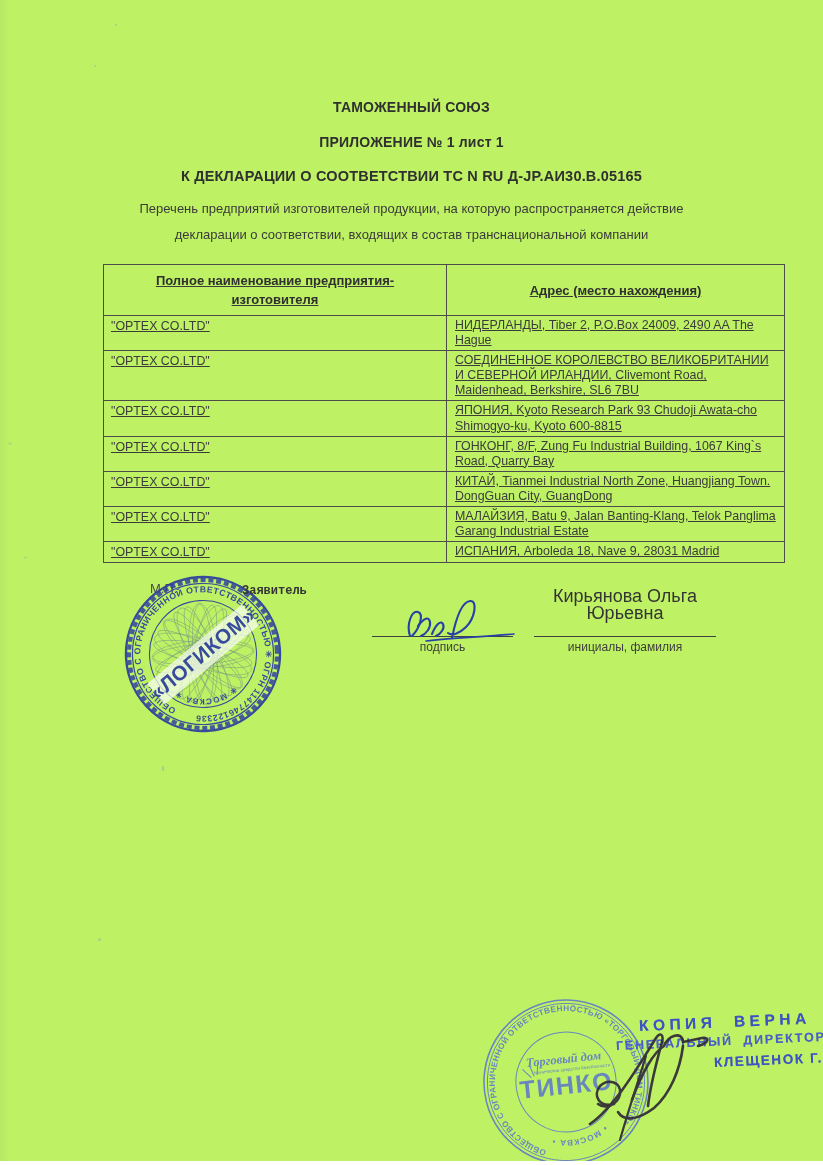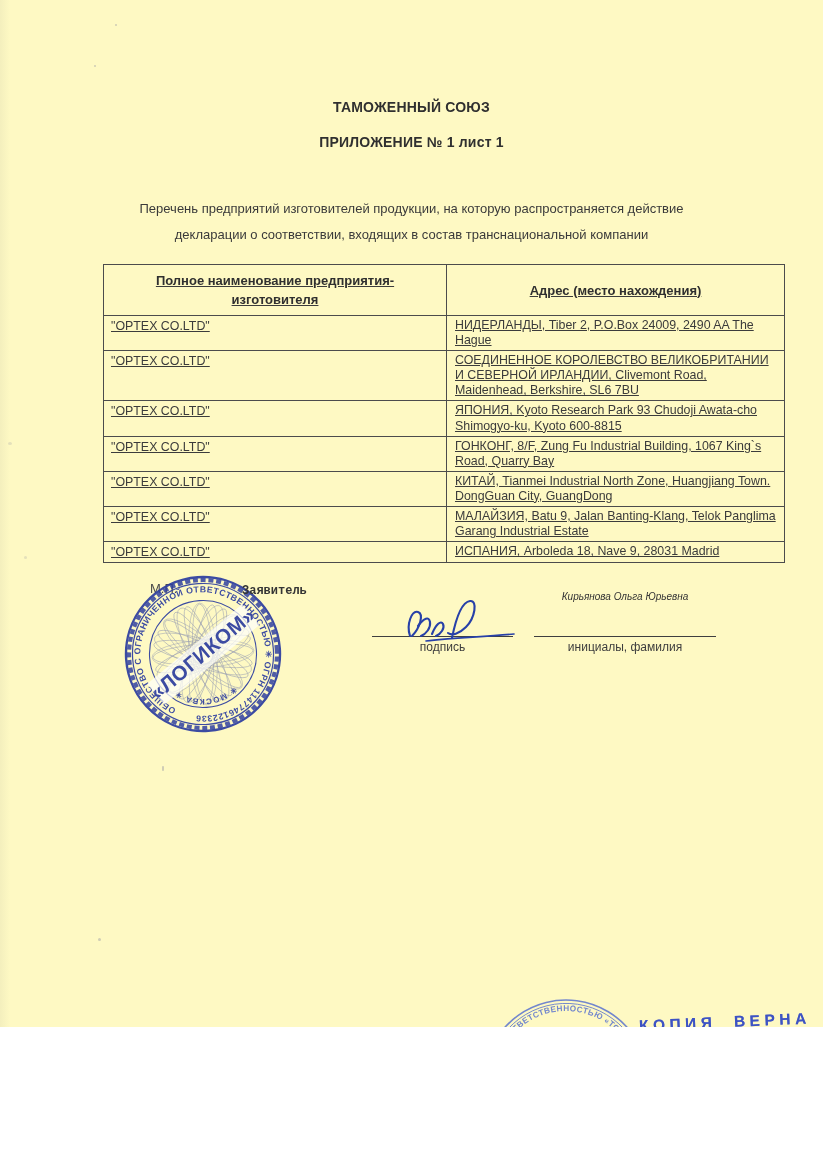--- a/index.html
+++ b/index.html
@@ -1,18 +1,18 @@
 <!DOCTYPE html>
 <html><head>
 <meta charset="utf-8">
 <style>
   html,body { margin:0; padding:0; background:#ffffff; }
   .page {
-    position:relative; width:823px; height:1027px;
-    background:#fef9c3; overflow:hidden;
+    position:relative; width:823px; height:1161px;
+    background:#bef264; overflow:hidden;
     font-family:"Liberation Sans", sans-serif;
     color:#3c3c3c;
   }
   .page::before { 
     content:""; position:absolute; left:0; top:0; bottom:0; width:10px;
     background:linear-gradient(to right, rgba(120,120,120,.08), rgba(120,120,120,0));
     pointer-events:none;
   }
 
   
@@ -49,21 +49,21 @@
   .applicant-label { left:242px; top:584px; font-size:12px; font-weight:600; color:#353535; z-index:3;font-family:Liberation Mono, monospace; }
   .stamp-logikom { left:117px; top:568px; z-index:2; opacity:.92; }
   .sig-blue { left:396px; top:596px; z-index:3; }
   .sig-line { border-top:1.4px solid #3f3f3f; height:0; z-index:2; }
   .line-sign { left:372px; top:636px; width:141px; }
   .line-name { left:534px; top:636px; width:182px; }
   .cap { font-size:12px; color:#3d3d3d; text-align:center; }
   .cap-sign { left:372px; top:640px; width:141px; }
   .cap-name { left:534px; top:640px; width:182px; }
   .applicant-name { left:547px; top:588px; width:156px; text-align:center;
-                    font-size:10px; line-height:17px; color:#343434;font-style:italic; }
+                    font-size:18px; line-height:17px; color:#343434; }
 
   
   .stamp-tinko { left:474px; top:990px; z-index:1; opacity:.85; transform:rotate(-14deg); }
   .copy-line { position:absolute; font-weight:bold; white-space:pre; z-index:2;
                transform:rotate(-2.5deg); transform-origin:left center; }
   .copy-l1 { left:639px; top:1017px; font-size:15.5px; letter-spacing:4.5px; color:#3d53c4;
              text-shadow:0 0 .6px rgba(61,83,196,.6); }
   .copy-l2 { left:616px; top:1039px; font-size:12.5px; letter-spacing:1.8px; color:#4burl;
              color:#4a5fc9; text-shadow:0 0 .5px rgba(74,95,201,.55); }
   .copy-l3 { left:714px; top:1055px; font-size:13.5px; letter-spacing:1.6px; color:#3d53c4;
@@ -73,20 +73,21 @@
   
   .speckle { position:absolute; background:#a9a9a9; border-radius:50%; opacity:.55; }
 </style>
 </head>
 <body>
 
 <div class="page">
 
   <div class="doc-line t1">ТАМОЖЕННЫЙ СОЮЗ</div>
   <div class="doc-line t2">ПРИЛОЖЕНИЕ № 1 лист 1</div>
+  <div class="doc-line t3">К ДЕКЛАРАЦИИ О СООТВЕТСТВИИ ТС N RU Д-JP.АИ30.В.05165</div>
   <div class="doc-line s2">декларации о соответствии, входящих в состав транснациональной компании</div>
   <div class="doc-line s1">Перечень предприятий изготовителей продукции, на которую распространяется действие</div>
 
   <table class="manufacturers">
     <thead>
       <tr>
         <th class="col-name">Полное наименование предприятия-изготовителя</th>
         <th class="col-addr">Адрес (место нахождения)</th>
       </tr>
     </thead>

